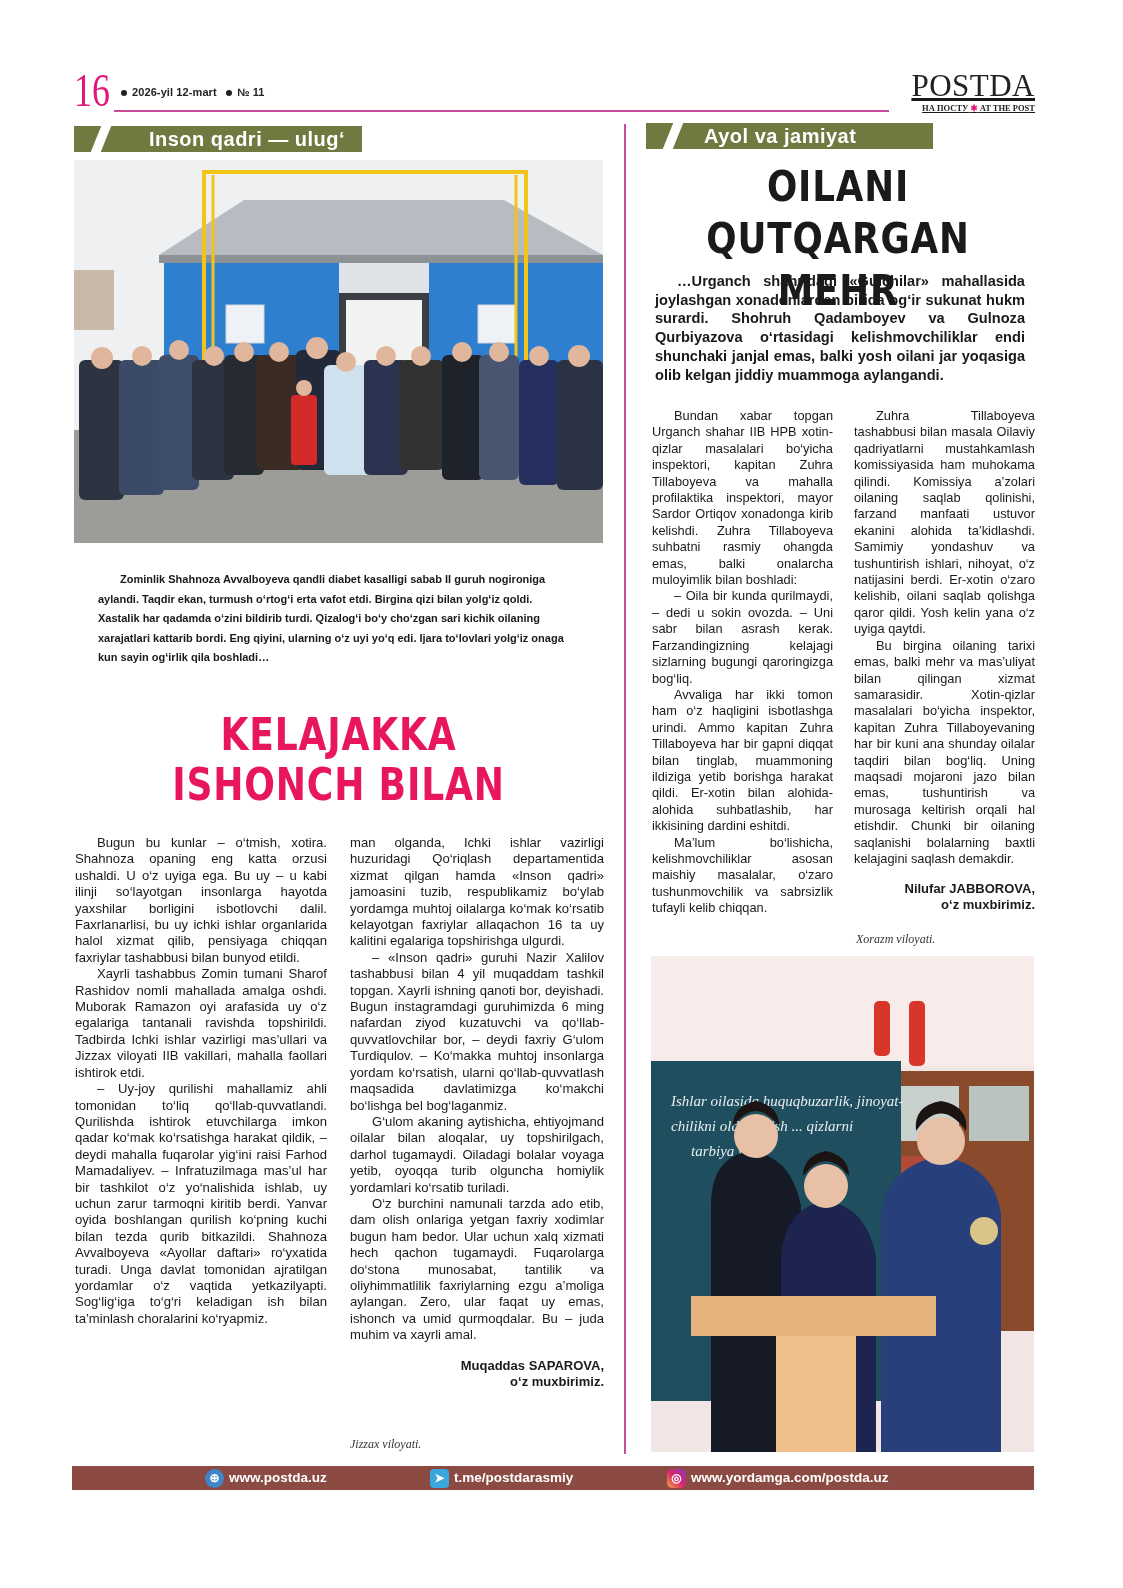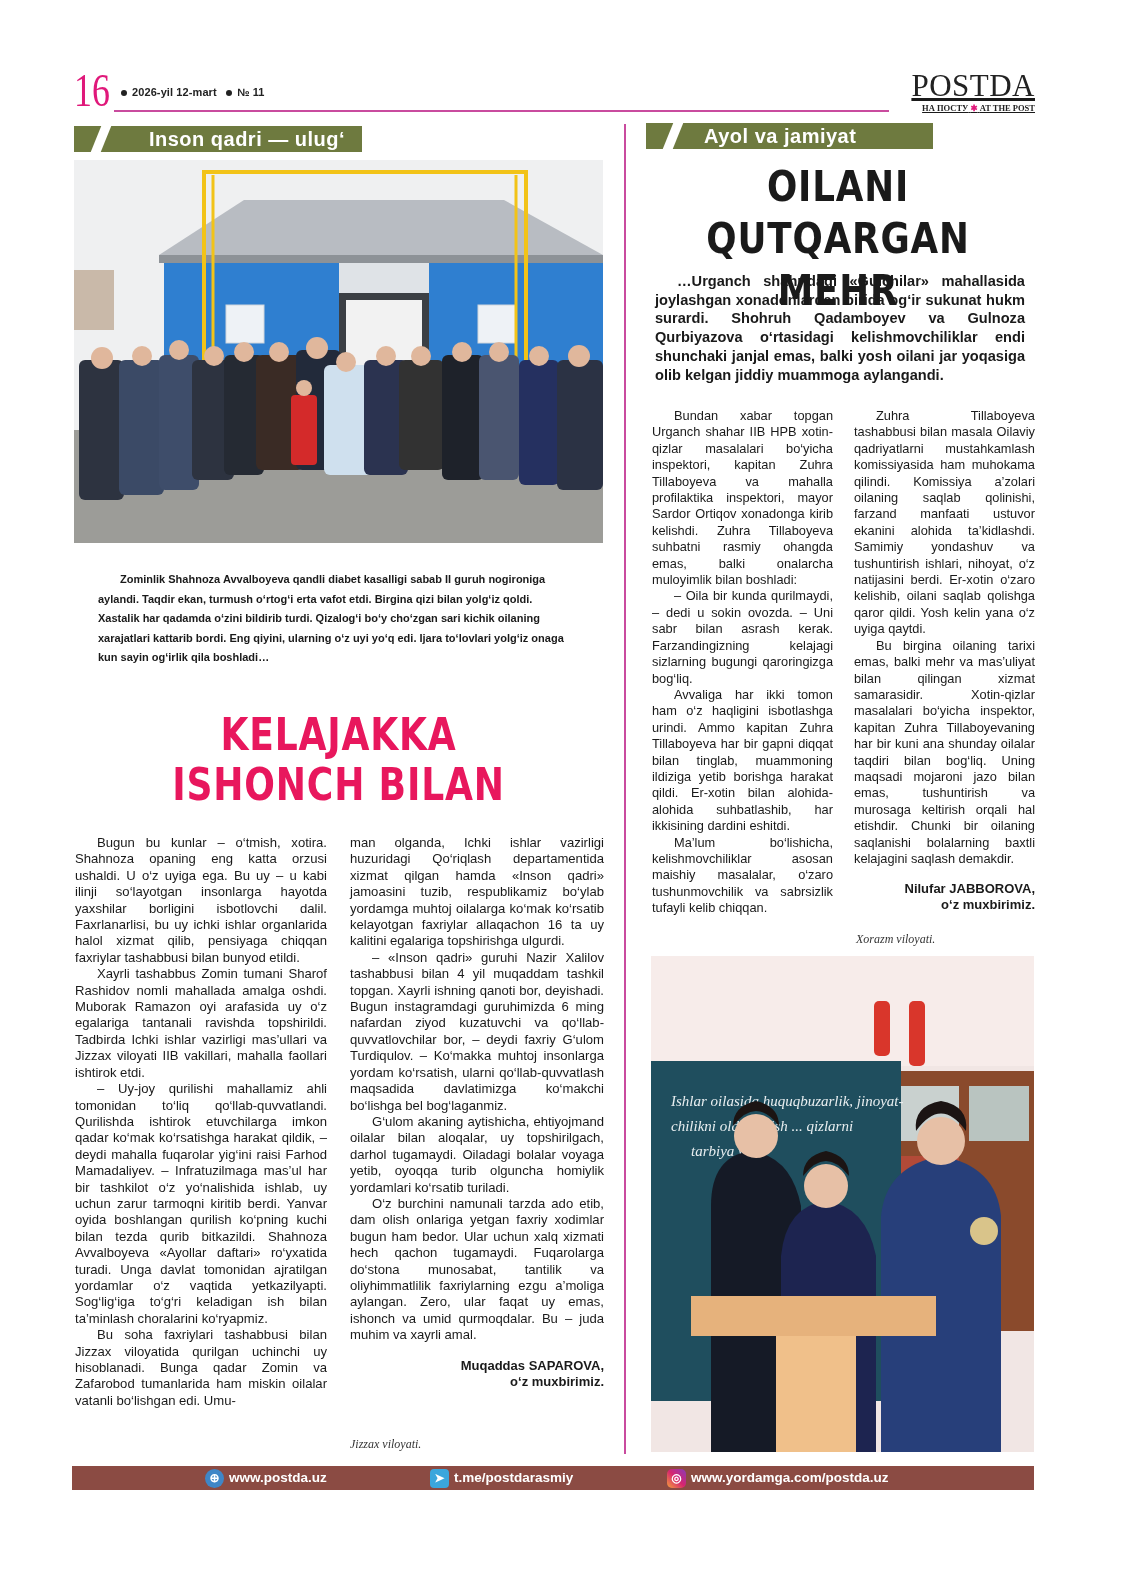--- a/index.html
+++ b/index.html
@@ -142,21 +142,20 @@
 
 <div class="headline-left">
   <div>KELAJAKKA</div>
   <div>ISHONCH BILAN</div>
 </div>
 
 <div class="col colA">
   <p>Bugun bu kunlar – o‘tmish, xotira. Shahnoza opaning eng katta orzusi ushaldi. U o‘z uyiga ega. Bu uy – u kabi ilinji so‘layotgan insonlarga hayotda yaxshilar borligini isbotlovchi dalil. Faxrlanarlisi, bu uy ichki ishlar organlarida halol xizmat qilib, pensiyaga chiqqan faxriylar tashabbusi bilan bunyod etildi.</p>
   <p>Xayrli tashabbus Zomin tumani Sharof Rashidov nomli mahallada amalga oshdi. Muborak Ramazon oyi arafasida uy o‘z egalariga tantanali ravishda topshirildi. Tadbirda Ichki ishlar vazirligi mas’ullari va Jizzax viloyati IIB vakillari, mahalla faollari ishtirok etdi.</p>
   <p>– Uy-joy qurilishi mahallamiz ahli tomonidan to‘liq qo‘llab-quvvatlandi. Qurilishda ishtirok etuvchilarga imkon qadar ko‘mak ko‘rsatishga harakat qildik, – deydi mahalla fuqarolar yig‘ini raisi Farhod Mamadaliyev. – Infratuzilmaga mas’ul har bir tashkilot o‘z yo‘nalishida ishlab, uy uchun zarur tarmoqni kiritib berdi. Yanvar oyida boshlangan qurilish ko‘pning kuchi bilan tezda qurib bitkazildi. Shahnoza Avvalboyeva «Ayollar daftari» ro‘yxatida turadi. Unga davlat tomonidan ajratilgan yordamlar o‘z vaqtida yetkazilyapti. Sog‘lig‘iga to‘g‘ri keladigan ish bilan ta’minlash choralarini ko‘ryapmiz.</p>
-  <p>Bu soha faxriylari tashabbusi bilan Jizzax viloyatida qurilgan uchinchi uy hisoblanadi. Bunga qadar Zomin va Zafarobod tumanlarida ham miskin oilalar vatanli bo‘lishgan edi. Umu-</p>
 </div>
 <div class="col colB">
   <p style="text-indent:0">man olganda, Ichki ishlar vazirligi huzuridagi Qo‘riqlash departamentida xizmat qilgan hamda «Inson qadri» jamoasini tuzib, respublikamiz bo‘ylab yordamga muhtoj oilalarga ko‘mak ko‘rsatib kelayotgan faxriylar allaqachon 16 ta uy kalitini egalariga topshirishga ulgurdi.</p>
   <p>– «Inson qadri» guruhi Nazir Xalilov tashabbusi bilan 4 yil muqaddam tashkil topgan. Xayrli ishning qanoti bor, deyishadi. Bugun instagramdagi guruhimizda 6 ming nafardan ziyod kuzatuvchi va qo‘llab-quvvatlovchilar bor, – deydi faxriy G‘ulom Turdiqulov. – Ko‘makka muhtoj insonlarga yordam ko‘rsatish, ularni qo‘llab-quvvatlash maqsadida davlatimizga ko‘makchi bo‘lishga bel bog‘laganmiz.</p>
   <p>G‘ulom akaning aytishicha, ehtiyojmand oilalar bilan aloqalar, uy topshirilgach, darhol tugamaydi. Oiladagi bolalar voyaga yetib, oyoqqa turib olguncha homiylik yordamlari ko‘rsatib turiladi.</p>
   <p>O‘z burchini namunali tarzda ado etib, dam olish onlariga yetgan faxriy xodimlar bugun ham bedor. Ular uchun xalq xizmati hech qachon tugamaydi. Fuqarolarga do‘stona munosabat, tantilik va oliyhimmatlilik faxriylarning ezgu a’moliga aylangan. Zero, ular faqat uy emas, ishonch va umid qurmoqdalar. Bu – juda muhim va xayrli amal.</p>
   <div class="byline">
     <div>Muqaddas SAPAROVA,</div>
     <div>o‘z muxbirimiz.</div>
   </div>

